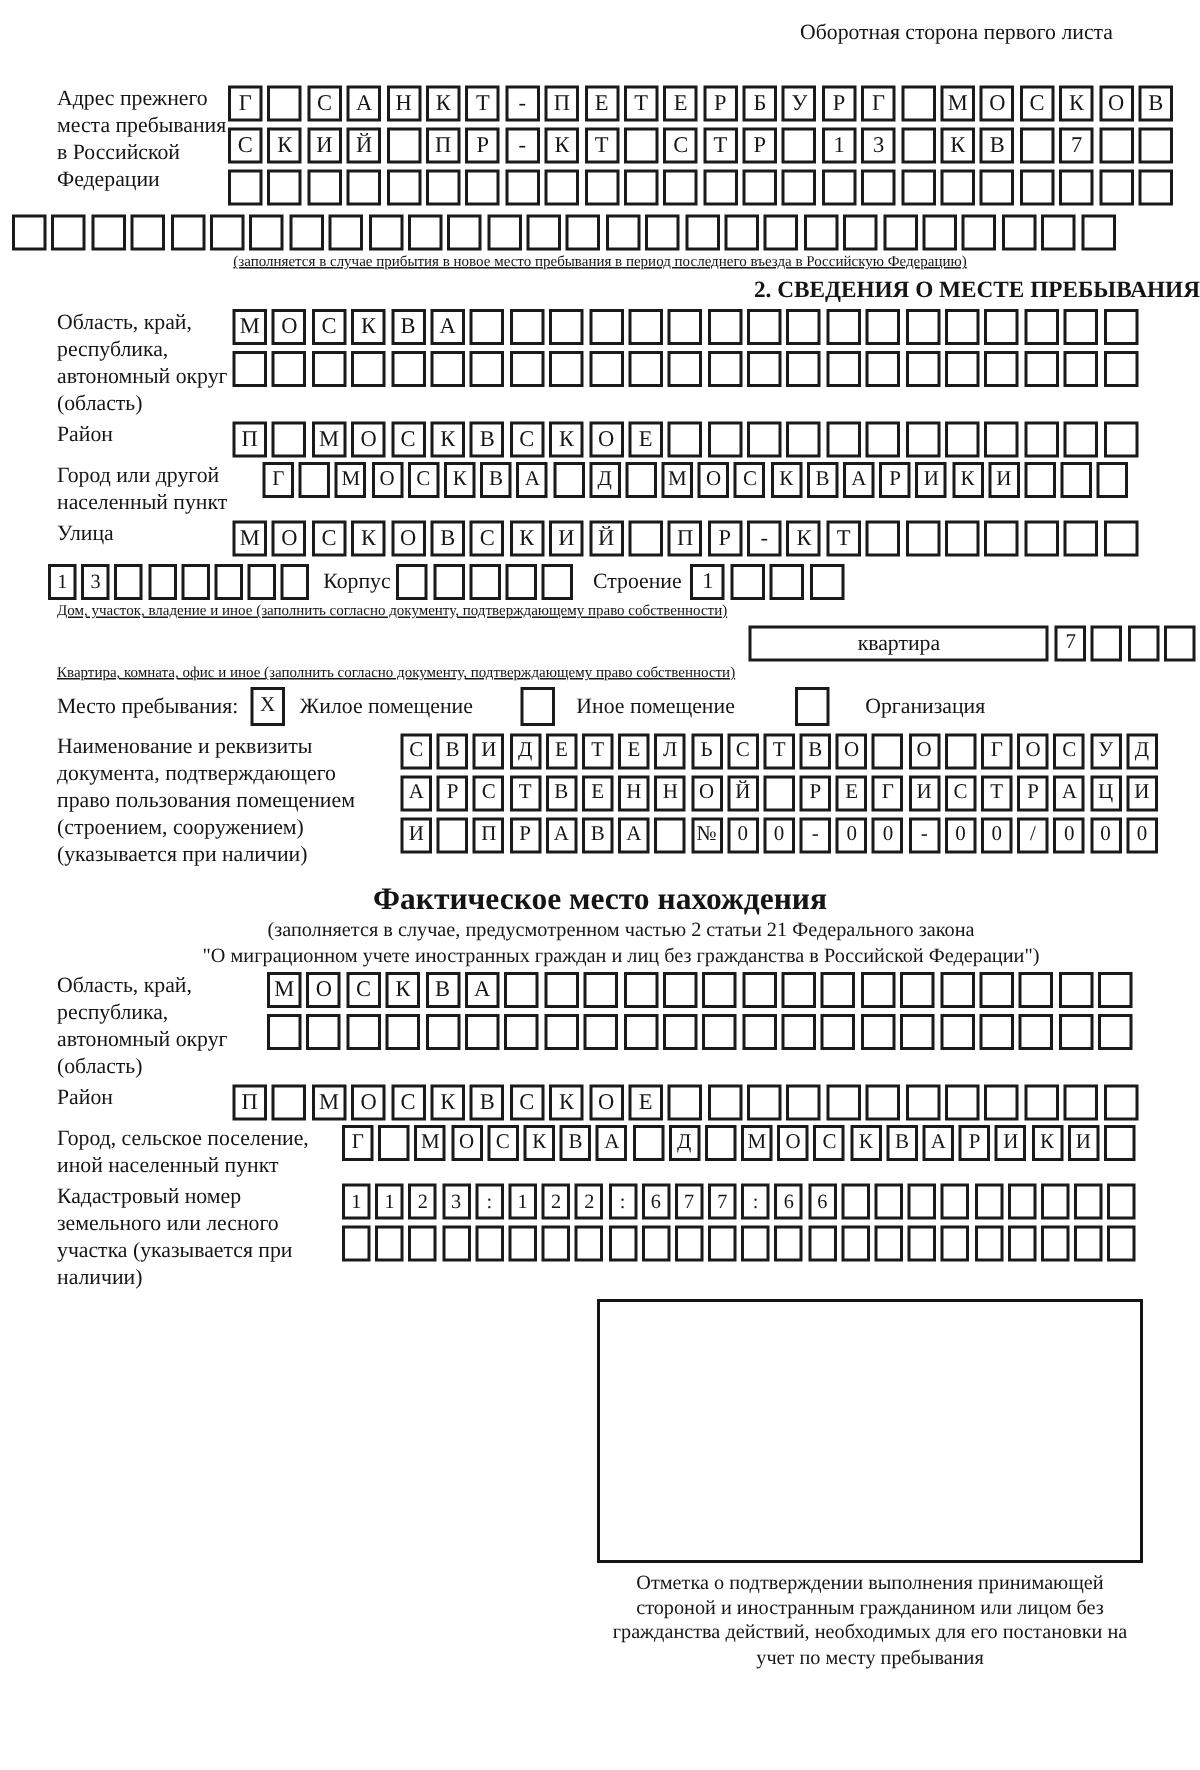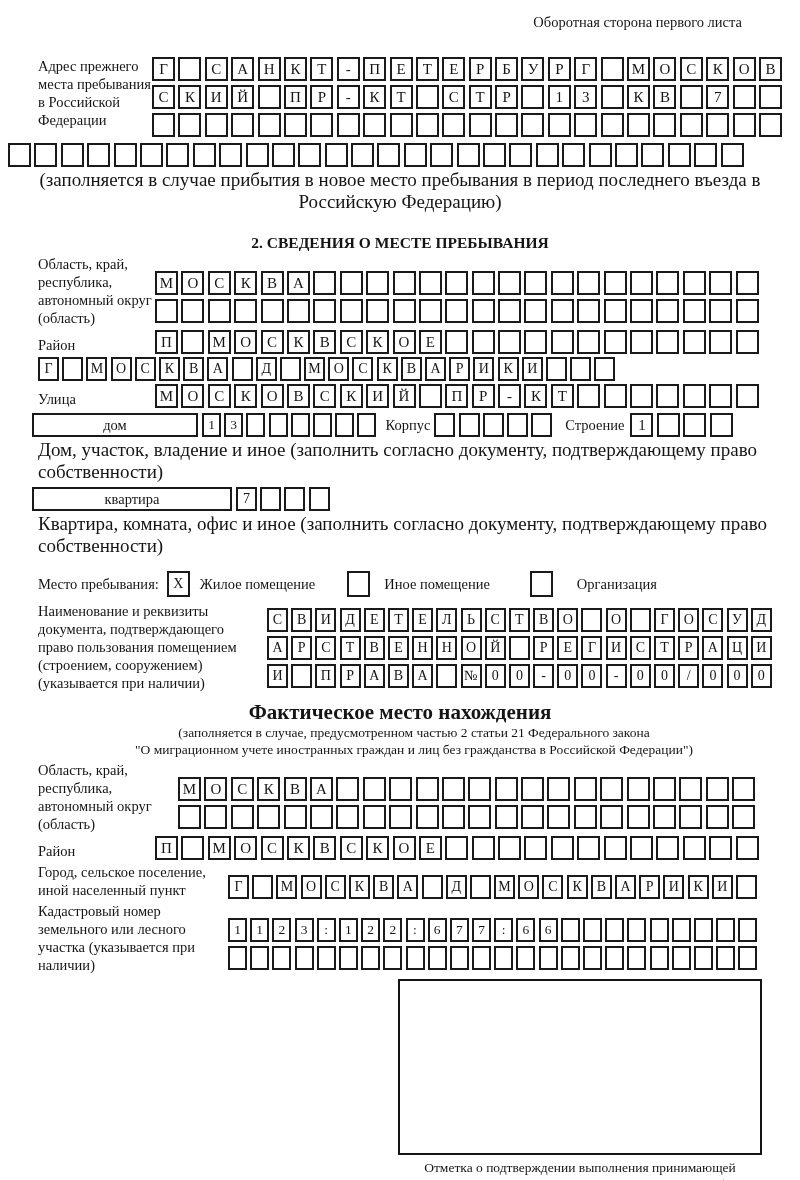--- a/index.html
+++ b/index.html
@@ -8,39 +8,39 @@
   .page{padding-top:14px;}
   .hdr{text-align:right;padding-right:58px;font-size:14.5px;}
   
   .brow{display:flex;}
   .cbox{flex:0 0 auto;width:19px;height:20px;border:2px solid #1a1a1a;margin-right:3.4px;
         font-size:15px;line-height:20px;text-align:center;background:#fff;}
   .mid .cbox{width:17px;margin-right:3.2px;font-size:14px;}
   .narrow .cbox{width:15px;margin-right:3.2px;font-size:13.5px;}
   .bcol .brow{margin-bottom:4px;}
   
-  .frow{display:flex;align-items:flex-end;margin:3px 0 0 38px;}
+  .frow{display:flex;align-items:flex-start;margin:3px 0 0 38px;}
   .flabel{flex:0 0 auto;line-height:18px;}
   .w112{width:114px;} .w117{width:117px;} .w135{width:137px;} .w140{width:140px;}
   .w190{width:190px;} .w205{width:214px;} .w188{width:190px;}
   .addr-block{margin:26px 0 0 38px;display:flex;align-items:flex-start;}
   .full-row{margin:2px 0 0 8px;}
-  .cap{font-size:19px;}
+  .cap{font-size:10px;text-decoration:underline;}
   .cap-center{text-align:center;margin-top:2px;}
   .cap-left{margin-left:38px;margin-top:2px;}
-  .sec-title{text-align:center;font-weight:bold;font-size:15.5px;margin-top:21px;}
+  .sec-title{text-align:right;font-weight:bold;font-size:15.5px;margin-top:5px;}
   
   .dom-row{display:flex;align-items:flex-start;margin:5px 0 0 32px;}
   .named-box{border:2px solid #1a1a1a;height:20px;line-height:20px;text-align:center;
              flex:0 0 auto;}
   .dom-box{width:162px;margin-right:4px;}
   .kv-box{width:196px;margin-right:4px;}
   .inline-label{flex:0 0 auto;line-height:24px;}
   
-  .mesto-row{display:flex;align-items:center;margin:14px 0 0 38px;}
+  .mesto-row{display:flex;align-items:center;margin:4px 0 0 38px;}
   .checkbox{flex:0 0 auto;width:19px;height:22px;border:2px solid #1a1a1a;text-align:center;
             line-height:22px;font-size:14px;}
   .mesto-note{margin-left:235px;margin-top:2px;font-size:13.5px;}
   
   .fact-title{text-align:center;font-weight:bold;font-size:21px;margin-top:8px;}
   .fact-note{text-align:center;font-size:13.5px;line-height:16.5px;padding-left:28px;}
   .fact-note:first-of-type{margin-top:4px;}
   
   .stamp-wrap{margin:5px 0 0 398px;width:364px;}
   .stamp-box{height:172px;border:2px solid #141414;background:#fff;}
@@ -249,20 +249,21 @@
         <span class="cbox"></span>
         <span class="cbox"></span>
         <span class="cbox"></span>
         <span class="cbox"></span>
         <span class="cbox"></span>
         <span class="cbox"></span>
       </div>
   </div>
 
   <div class="frow">
+    <div class="flabel w135">Город или другой населенный пункт</div>
     <div class="brow mid">
         <span class="cbox">Г</span>
         <span class="cbox"></span>
         <span class="cbox">М</span>
         <span class="cbox">О</span>
         <span class="cbox">С</span>
         <span class="cbox">К</span>
         <span class="cbox">В</span>
         <span class="cbox">А</span>
         <span class="cbox"></span>
@@ -307,21 +308,20 @@
         <span class="cbox"></span>
         <span class="cbox"></span>
         <span class="cbox"></span>
         <span class="cbox"></span>
         <span class="cbox"></span>
         <span class="cbox"></span>
       </div>
   </div>
 
   <div class="dom-row">
-    <div class="named-box dom-box">дом</div>
     <div class="brow narrow">
         <span class="cbox">1</span>
         <span class="cbox">3</span>
         <span class="cbox"></span>
         <span class="cbox"></span>
         <span class="cbox"></span>
         <span class="cbox"></span>
         <span class="cbox"></span>
         <span class="cbox"></span>
       </div>
@@ -336,21 +336,21 @@
     <div class="inline-label" style="margin:0 6px 0 10px;">Строение</div>
     <div class="brow">
         <span class="cbox">1</span>
         <span class="cbox"></span>
         <span class="cbox"></span>
         <span class="cbox"></span>
       </div>
   </div>
   <div class="cap cap-left">Дом, участок, владение и иное (заполнить согласно документу, подтверждающему право собственности)</div>
 
-  <div class="dom-row" style="margin-top:4px;">
+  <div class="dom-row" style="margin-top:4px;justify-content:flex-end;">
     <div class="named-box kv-box">квартира</div>
     <div class="brow mid">
         <span class="cbox">7</span>
         <span class="cbox"></span>
         <span class="cbox"></span>
         <span class="cbox"></span>
       </div>
   </div>
   <div class="cap cap-left">Квартира, комната, офис и иное (заполнить согласно документу, подтверждающему право собственности)</div>
 

